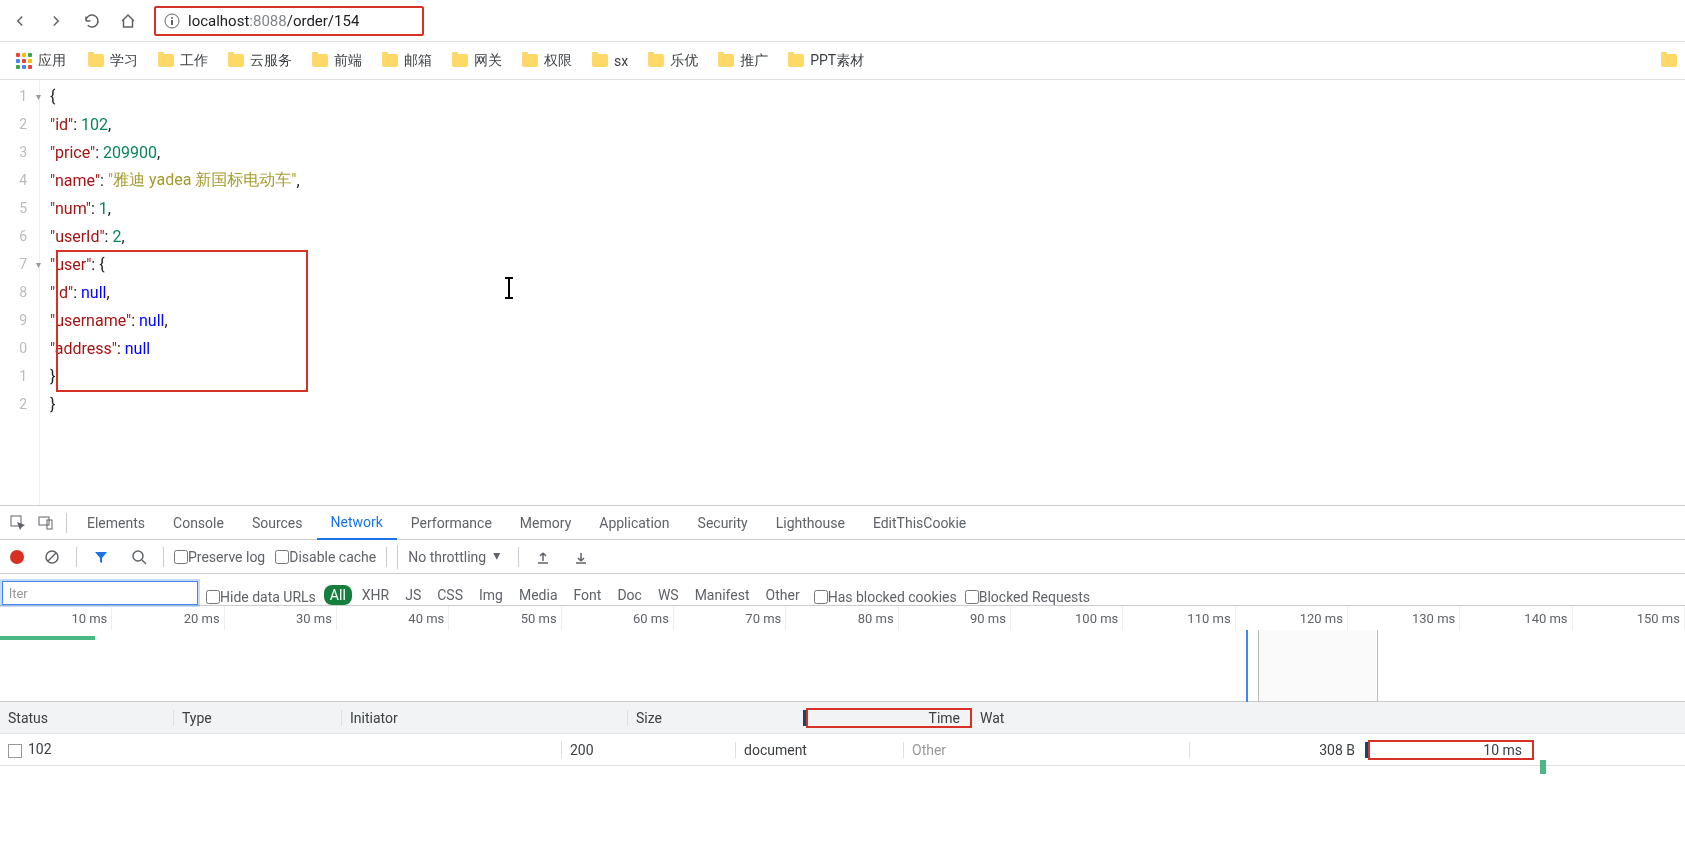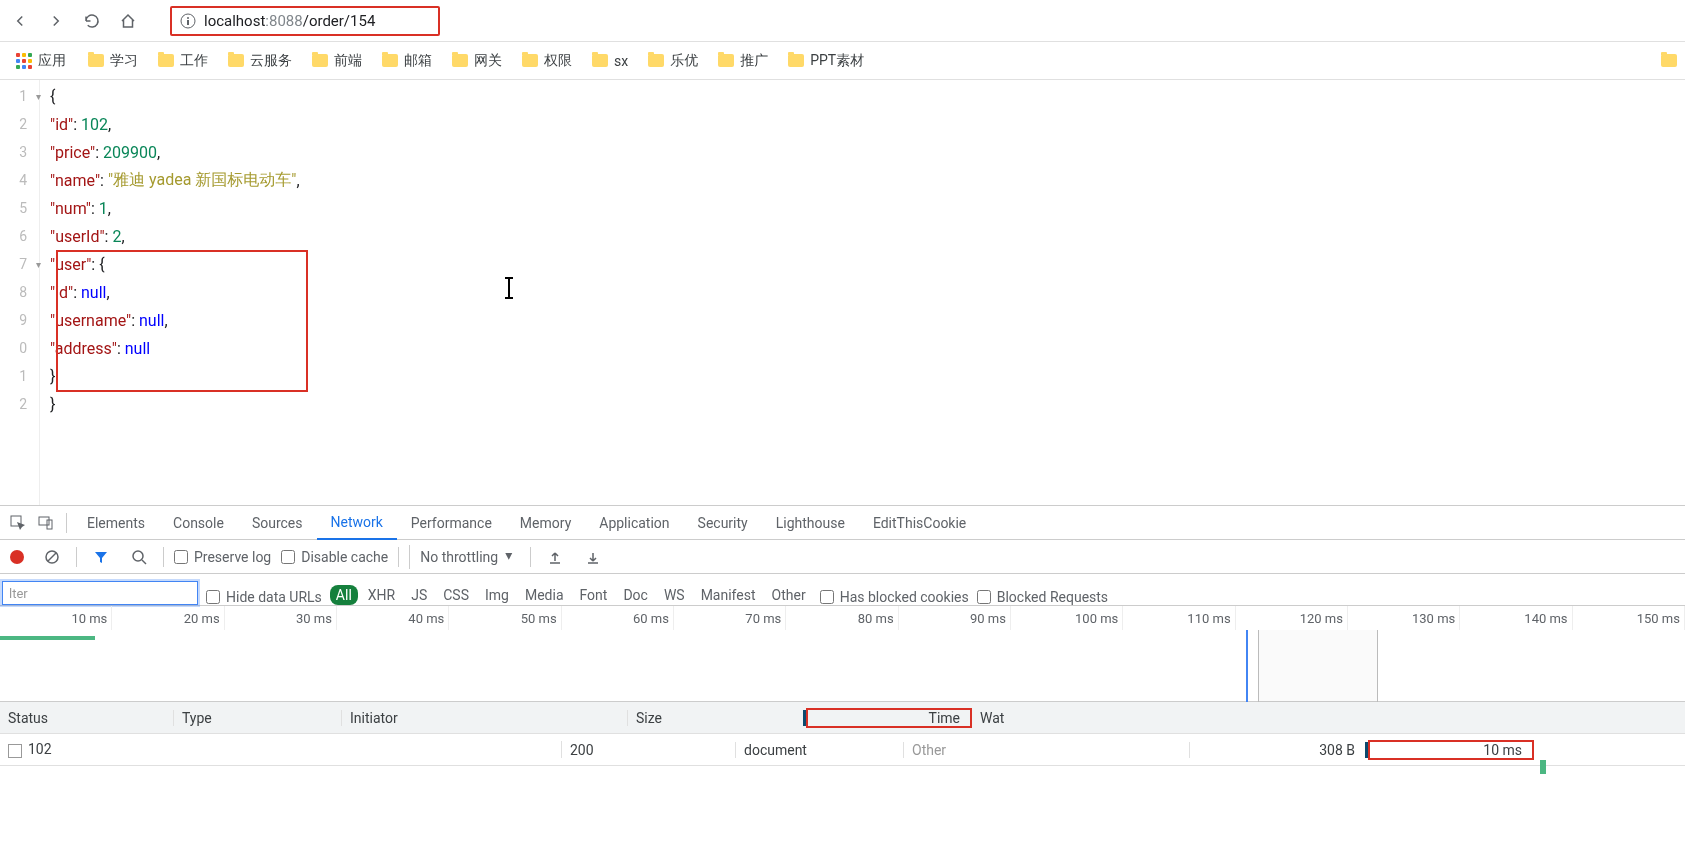--- a/index.html
+++ b/index.html
@@ -38,21 +38,21 @@
       flex: 1;
       height: 30px;
       border: 2px solid #d93025;
       border-radius: 2px;
       display: flex;
       align-items: center;
       padding: 0 8px;
       font-size: 15px;
       color: #202124;
       max-width: 270px;
-      margin-left: 20px;
+      margin-left: 4px;
     }
     .address-bar .info-icon {
       width: 16px;
       height: 16px;
       margin-right: 8px;
       display: flex;
       align-items: center;
       justify-content: center;
     }
     .url-host { color: #202124; }
@@ -240,21 +240,20 @@
       height: 14px;
       background: #d93025;
       border-radius: 50%;
       margin: 0 4px;
     }
     .clear-icon svg, .filter-icon svg, .search-icon svg { width: 16px; height: 16px; }
     .filter-icon { color: #1a73e8; }
     .checkbox-wrap {
       display: flex;
       align-items: center;
-      gap: 6px;
     }
     .checkbox-wrap input { width: 14px; height: 14px; }
     .throttle-select {
       border: none;
       border-left: 1px solid #ccc;
       padding: 0 22px 0 10px;
       font-size: 14px;
       color: #5f6368;
       background: none;
       -webkit-appearance: none;

